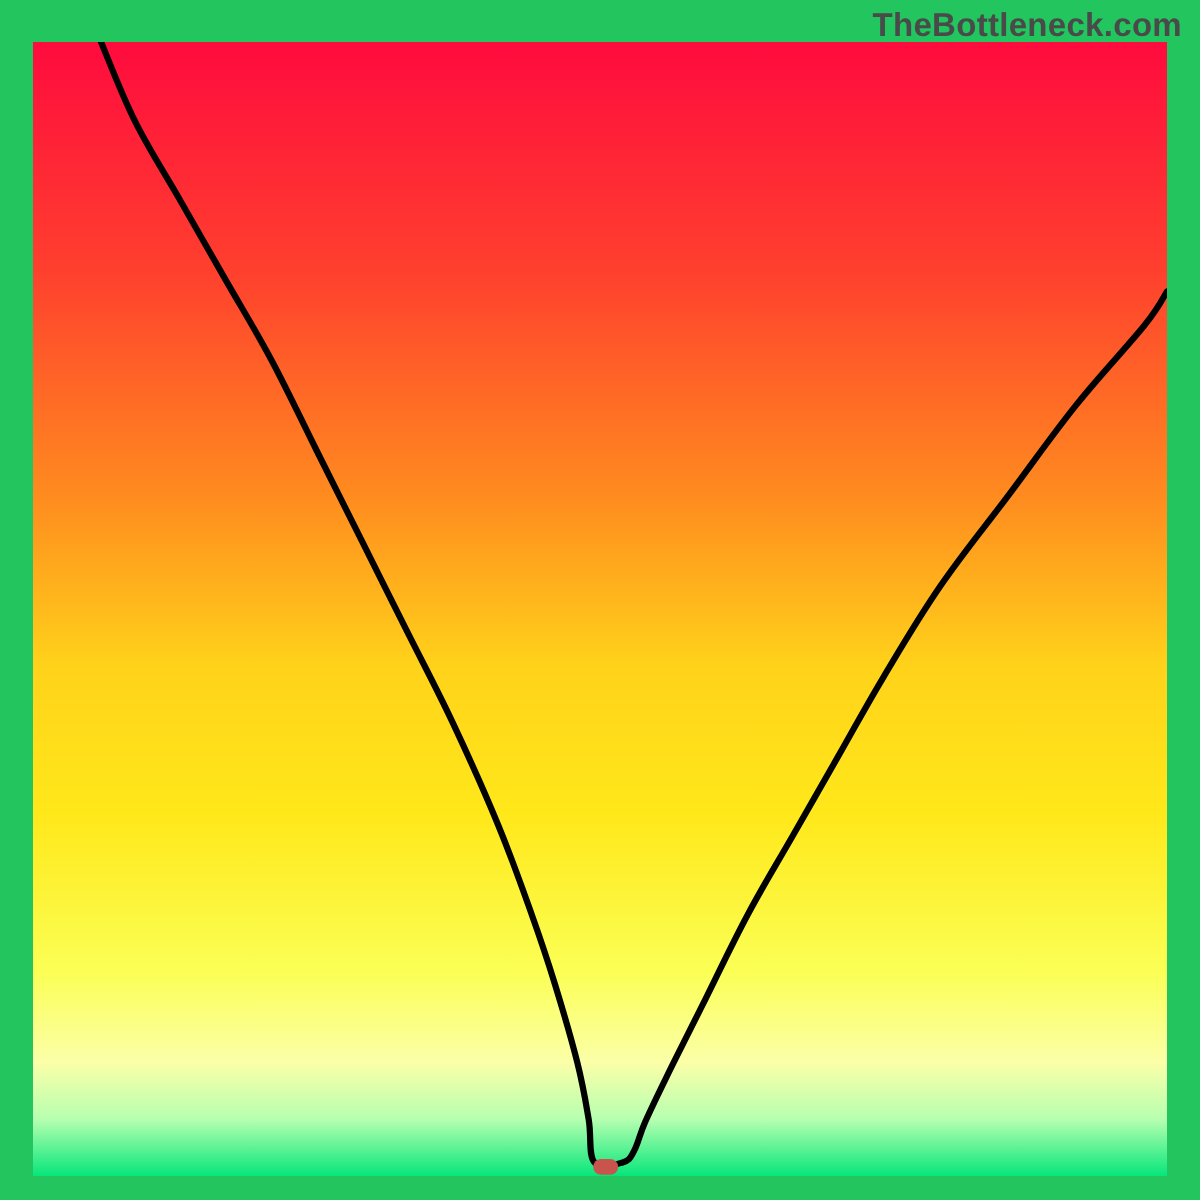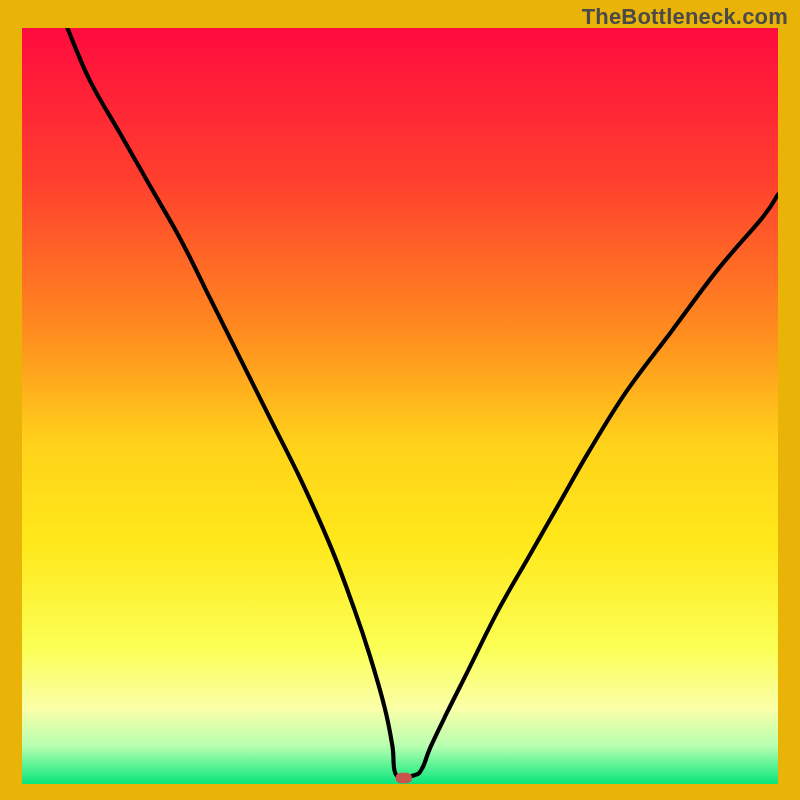--- a/index.html
+++ b/index.html
@@ -8,21 +8,21 @@
     width: 800px;
     height: 800px;
     background: #000;
     overflow: hidden;
     font-family: Arial, Helvetica, sans-serif;
   }
   .frame {
     position: relative;
     width: 800px;
     height: 800px;
-    background: #eab308;
+    background: #22c55e;
   }
   .watermark {
     position: absolute;
     top: 4px;
     right: 12px;
     color: #4a4a4a;
     font-size: 22px;
     font-weight: 600;
     letter-spacing: 0.2px;
     z-index: 5;

